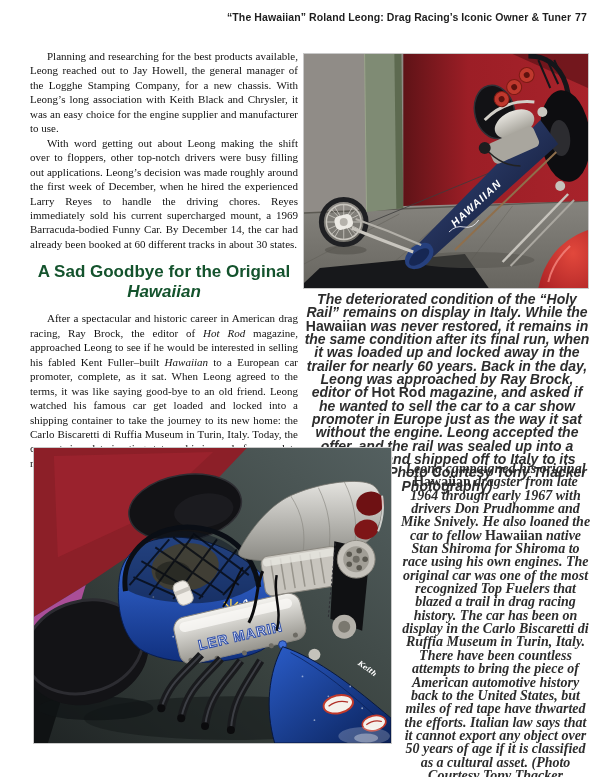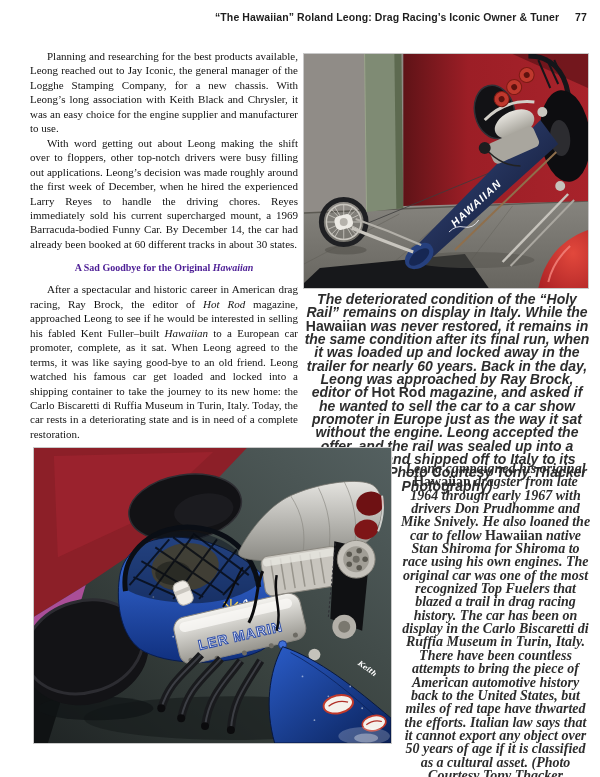--- a/index.html
+++ b/index.html
@@ -1,46 +1,46 @@
 <!DOCTYPE html>
 <html><head>
 <meta charset="utf-8">
 <style>
   html,body{margin:0;padding:0;background:#ffffff;}
   .page{position:relative;width:600px;height:777px;background:#ffffff;overflow:hidden;
         font-family:"Liberation Serif",serif;}
   .running-head{position:absolute;top:11px;left:0;right:13px;text-align:right;
         font-family:"Liberation Sans",sans-serif;font-size:10.5px;font-weight:bold;
         color:#1e1e1e;letter-spacing:.1px;}
-  .running-head .page-num{display:inline-block;margin-left:16px;}
+  .running-head .page-num{display:inline-block;margin-left:4px;}
   .col{position:absolute;left:30px;top:49px;width:268px;color:#121212;}
   .col p{margin:0;font-size:11px;line-height:14.45px;text-align:justify;text-indent:17px;}
-  .col h2{font-family:Liberation Serif, serif;font-size:10px;font-weight:bold;
-        text-align:center;margin:11px 0 9px;color:#4c1d95;}
+  .col h2{font-family:Liberation Sans, sans-serif;font-size:17px;font-weight:bold;
+        text-align:center;margin:11px 0 9px;color:#14532d;}
   .caption{position:absolute;font-family:"Liberation Sans",sans-serif;font-style:italic;
         font-weight:bold;font-size:14px;line-height:13.35px;color:#2d2d2d;text-align:center;}
   .caption i{font-style:normal;}
   .cap-top{left:303px;top:293px;width:288px;}
   .cap-bottom{left:399px;top:462px;width:193px;font-family:Liberation Serif, serif;}
   .photo{position:absolute;border:1px solid #c9c9c9;box-sizing:border-box;overflow:hidden;background:#888;}
   .photo svg{display:block;width:100%;height:100%;}
   .photo-top{left:303px;top:53px;width:286px;height:236px;}
   .photo-bottom{left:33px;top:447px;width:359px;height:297px;}
 </style>
 </head>
 <body>
 
 <div class="page">
 
   <div class="running-head">
     <span>“The Hawaiian” Roland Leong: Drag Racing’s Iconic Owner &amp; Tuner</span><span class="page-num">77</span>
   </div>
 
   <div class="col">
-    <p>Planning and researching for the best products available, Leong reached out to Jay Iconic, the general manager of the Logghe Stamping Company, for a new chassis. With Leong’s long association with Keith Black and Chrysler, it was an easy choice for the engine supplier and manufacturer to use.</p>
+    <p>Planning and researching for the best products available, Leong reached out to Jay Howell, the general manager of the Logghe Stamping Company, for a new chassis. With Leong’s long association with Keith Black and Chrysler, it was an easy choice for the engine supplier and manufacturer to use.</p>
     <p>With word getting out about Leong making the shift over to floppers, other top-notch drivers were busy filling out applications. Leong’s decision was made roughly around the first week of December, when he hired the experienced Larry Reyes to handle the driving chores. Reyes immediately sold his current supercharged mount, a 1969 Barracuda-bodied Funny Car. By December 14, the car had already been booked at 60 different tracks in about 30 states.</p>
     <h2>A Sad Goodbye for the Original <i>Hawaiian</i></h2>
     <p>After a spectacular and historic career in American drag racing, Ray Brock, the editor of <i>Hot Rod</i> magazine, approached Leong to see if he would be interested in selling his fabled Kent Fuller–built <i>Hawaiian</i> to a European car promoter, complete, as it sat. When Leong agreed to the terms, it was like saying good-bye to an old friend. Leong watched his famous car get loaded and locked into a shipping container to take the journey to its new home: the Carlo Biscaretti di Ruffia Museum in Turin, Italy. Today, the car rests in a deteriorating state and is in need of a complete restoration.</p>
   </div>
 
   <div class="photo photo-top">
     <svg viewBox="0 0 286 234" preserveAspectRatio="none">
       <defs>
         <linearGradient id="wallred" x1="0" y1="0" x2="1" y2="0">
           <stop offset="0" stop-color="#5f1317"></stop>

